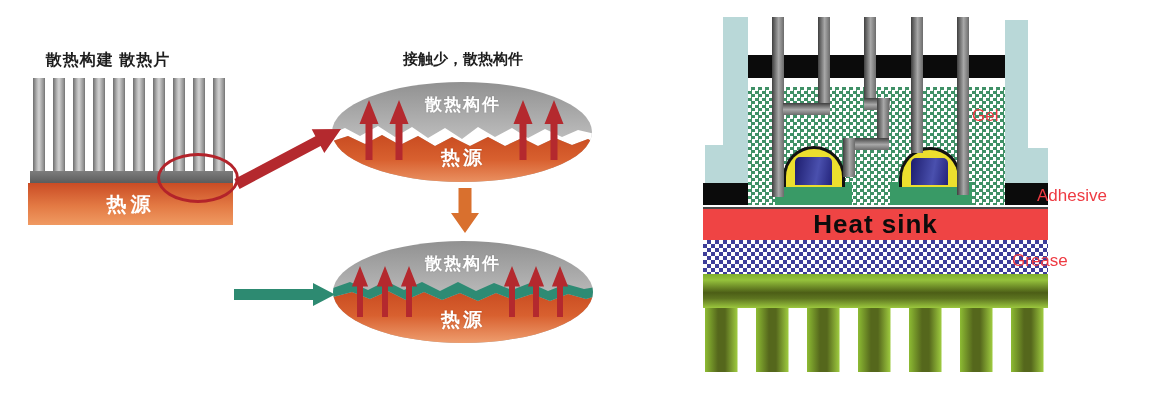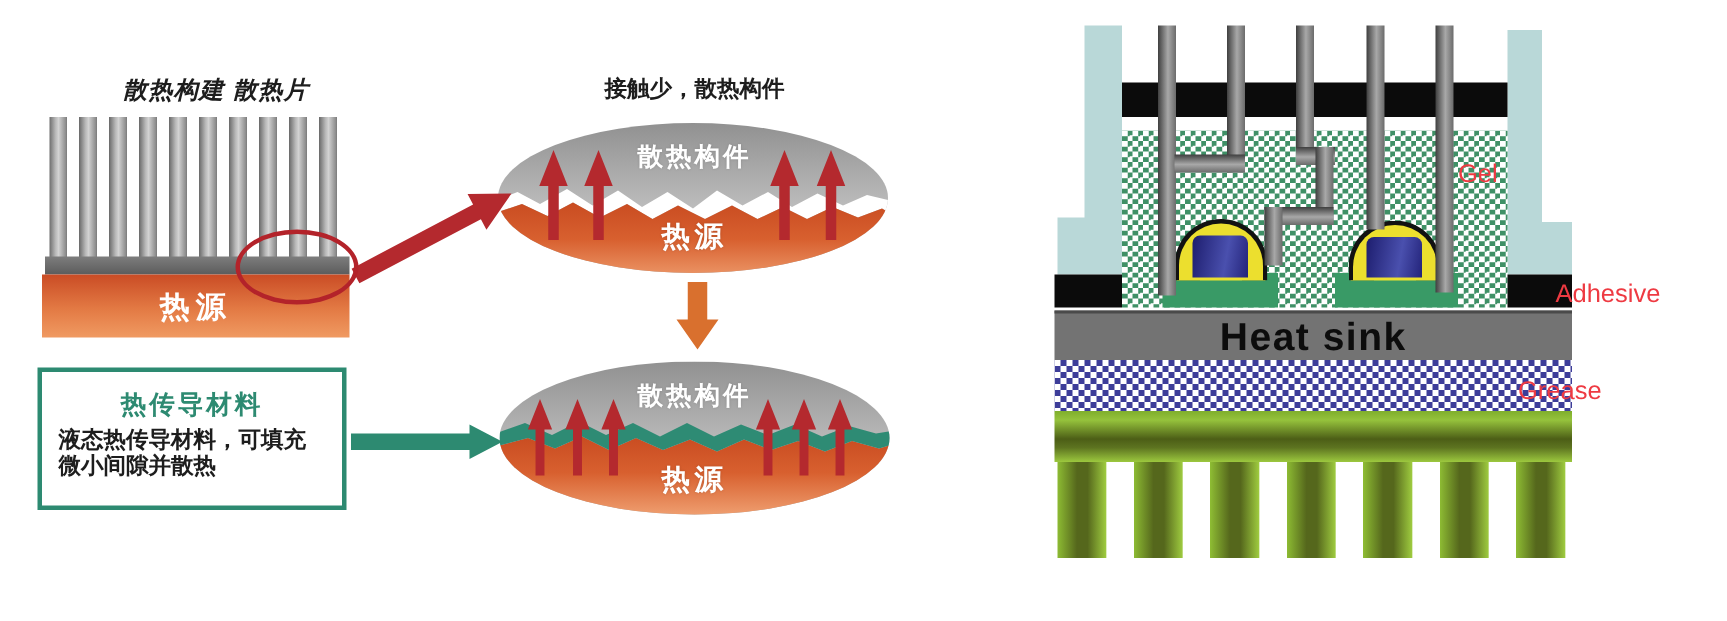--- a/index.html
+++ b/index.html
@@ -4,21 +4,21 @@
 <style>
   html,body{margin:0;padding:0;background:#ffffff;}
   #canvas{
     position:relative;width:1151px;height:414px;background:#ffffff;overflow:hidden;
     font-family:"Liberation Sans","DejaVu Sans",sans-serif;
   }
   .abs{position:absolute;}
   .lbl{position:absolute;white-space:nowrap;}
 
   
-  .ld-title{left:68px;top:50px;width:152px;text-align:center;font-size:16px;font-weight:bold;color:#1d1d1d;letter-spacing:1px;font-style:italic;}
+  .ld-title{left:32px;top:50px;width:152px;text-align:center;font-size:16px;font-weight:bold;color:#1d1d1d;letter-spacing:1px;}
   .ld-fins{left:33px;top:78px;width:192px;height:94px;
     background:repeating-linear-gradient(90deg,#6e6e6e 0px,#b8b8b8 4px,#d2d2d2 6px,#8a8a8a 11px,#6e6e6e 12px,rgba(0,0,0,0) 12px,rgba(0,0,0,0) 20px);}
   .ld-baseplate{left:30px;top:171px;width:203px;height:12px;background:linear-gradient(180deg,#7d7d7d,#5c5c5c);}
   .ld-heatsource{left:28px;top:183px;width:205px;height:42px;background:linear-gradient(180deg,#ca4c25,#e37a44 55%,#f09a62);
     display:flex;align-items:center;justify-content:center;}
   .ld-heatsource span{color:#fff;font-size:20px;font-weight:bold;letter-spacing:4px;}
   .ld-loupe{left:157px;top:153px;width:76px;height:44px;border:3px solid #b3232a;border-radius:50%;background:transparent;}
 
   
   .mid-caption{left:382px;top:50px;width:162px;text-align:center;font-size:15px;font-weight:bold;color:#1d1d1d;}
@@ -40,21 +40,21 @@
   .gel{left:748px;top:87px;width:257px;height:118px;
     background-image:
       radial-gradient(circle at 2px 2px,rgba(255,255,255,.95) 1px,rgba(0,0,0,0) 1.6px),
       conic-gradient(#3f9066 25%,#ffffff 0 50%,#3f9066 0 75%,#ffffff 0);
     background-size:7px 7px,7px 7px;}
   .pin{background:linear-gradient(90deg,#3f3f3f,#a8a8a8 55%,#6b6b6b);}
   .pinh{background:linear-gradient(180deg,#3f3f3f,#a8a8a8 55%,#6b6b6b);}
   .strip{background:#399a66;top:182px;height:23px;}
   .dome{background:#ecdf2e;border:3px solid #121212;border-bottom:none;border-radius:999px 999px 0 0;}
   .die{border-radius:5px 5px 0 0;background:linear-gradient(100deg,#1d1d6e,#4a50ae 60%,#23237a);}
-  .hsbar{left:703px;top:207px;width:345px;height:33px;background:#737373;border-top:2px solid #4a4a4a;box-sizing:border-box;
+  .hsbar{left:703px;top:207px;width:345px;height:33px;background:#ef4444;border-top:2px solid #4a4a4a;box-sizing:border-box;
     display:flex;align-items:center;justify-content:center;}
   .hsbar span{font-size:26px;font-weight:bold;color:#0c0c0c;letter-spacing:1px;}
   .grease{left:703px;top:240px;width:345px;height:34px;
     background-image:
       radial-gradient(circle at 2px 2px,rgba(255,255,255,.95) 1.1px,rgba(0,0,0,0) 1.7px),
       conic-gradient(#3d3d99 25%,#ffffff 0 50%,#3d3d99 0 75%,#ffffff 0);
     background-size:8px 8px,8px 8px;}
   .greenbase{left:703px;top:274px;width:345px;height:34px;
     background:linear-gradient(180deg,#7fae2c 0%,#95c23c 18%,#4c5e16 55%,#5d7420 72%,#9cc83e 100%);}
   .greenfins{left:705px;top:308px;width:343px;height:64px;
@@ -136,27 +136,20 @@
   </svg>
 
   <div class="abs ld-loupe"></div>
 
   <div class="lbl mid-caption">接触少，散热构件</div>
   <div class="lbl ell-lbl e1-top">散热构件</div>
   <div class="lbl ell-lbl e1-bot">热源</div>
   <div class="lbl ell-lbl e2-top">散热构件</div>
   <div class="lbl ell-lbl e2-bot">热源</div>
 
-  <div class="abs callout">
-    <div class="callout-title">热传导材料</div>
-    <div class="callout-body">
-      <div>液态热传导材料，可填充</div>
-      <div>微小间隙并散热</div>
-    </div>
-  </div>
 
   <div class="abs case" style="left:723px;top:17px;width:25px;height:131px;"></div>
   <div class="abs case" style="left:705px;top:145px;width:43px;height:38px;"></div>
   <div class="abs case" style="left:1005px;top:20px;width:23px;height:128px;"></div>
   <div class="abs case" style="left:1005px;top:148px;width:43px;height:35px;"></div>
 
   <div class="abs blk lid"></div>
   <div class="abs gel"></div>
 
   <div class="abs strip" style="left:775px;width:77px;"></div>

